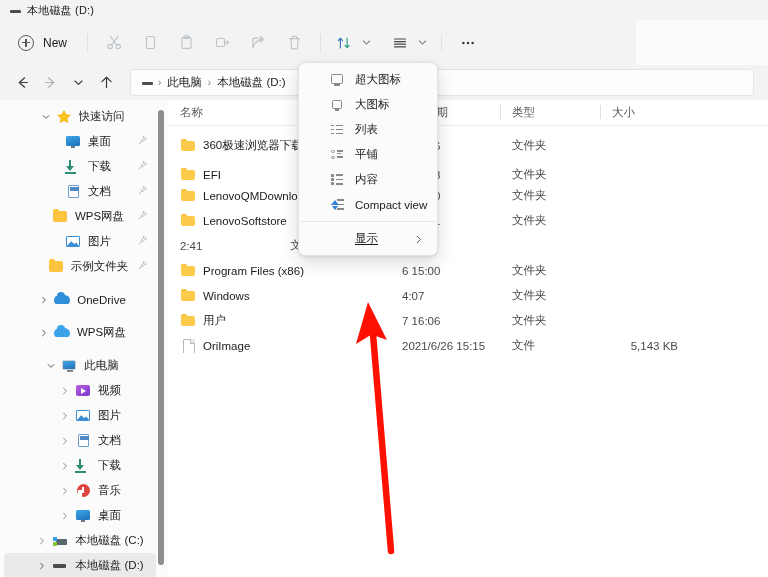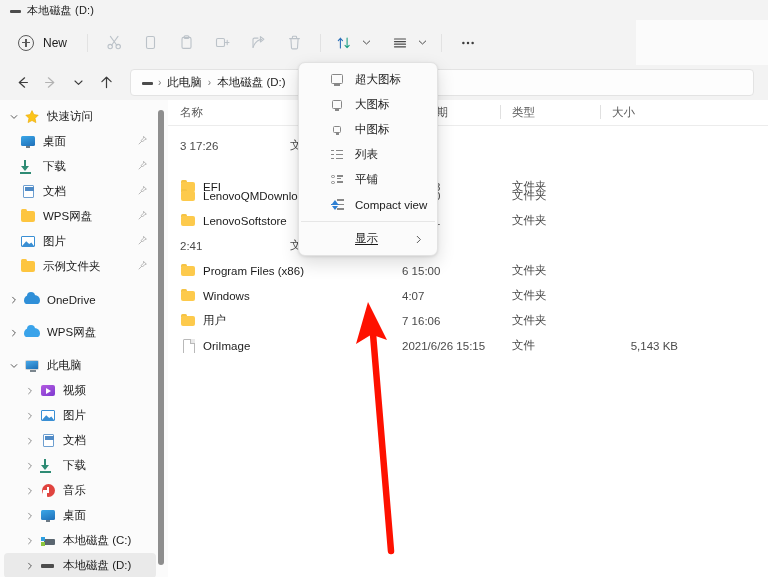--- a/index.html
+++ b/index.html
@@ -66,21 +66,21 @@
   .crumb { font-size: 11.5px; color: #1b1b1b; padding: 0 4px; white-space: nowrap; }
   .crumb-sep { font-size: 10px; color: #767676; padding: 0 2px; }
 
   
   .sidebar {
     position: absolute; left: 0; top: 100px; width: 160px; height: 477px;
     background: #fbfbfb; overflow: hidden; padding-top: 4px;
   }
   .nav-row {
     height: 25px; display: flex; align-items: center; font-size: 11.5px; color: #1b1b1b;
-    white-space: nowrap; position: relative; border-radius: 4px; margin: 0 4px;
+    white-space: nowrap; position: relative; border-radius: 4px; margin: 0 4px; justify-content: center;
   }
   .nav-row.selected { background: #eaeaea; }
   .nav-row .twisty { width: 20px; flex: none; display: flex; align-items: center; justify-content: center; color: #5a5a5a; font-size: 8px; }
   .nav-row .twisty svg { display:block; }
   .nav-row .nicon { width: 17px; height: 17px; flex: none; margin-right: 6px; position: relative; }
   .nav-row .ntext { overflow: hidden; text-overflow: ellipsis; }
   .nav-row .pin { position: absolute; right: 8px; top: 6px; opacity: .55; }
   .lvl1 { padding-left: 0px; }
   .lvl2 .twisty { width: 20px; }
   .lvl2 { padding-left: 16px; }
@@ -571,25 +571,29 @@
       </div>
       <div class="hc hc-type">
         <span>类型</span>
       </div>
       <div class="hc hc-size">
         <span>大小</span>
       </div>
     </div>
 
     <div class="fl-row" style="top:33px">
+      <div class="cell cell-name">
+        <span class="f-ic folder"></span>
+        <span>360极速浏览器下载</span>
+      </div>
       <div class="cell cell-date">3 17:26</div>
       <div class="cell cell-type">文件夹</div>
       <div class="cell cell-size"></div>
     </div>
-    <div class="fl-row" style="top:74px">
+    <div class="fl-row" style="top:62px">
       <div class="cell cell-name">
         <span class="f-ic folder"></span>
         <span>EFI</span>
       </div>
       <div class="cell cell-date">6 17:18</div>
       <div class="cell cell-type">文件夹</div>
       <div class="cell cell-size"></div>
     </div>
     <div class="fl-row" style="top:83px">
       <div class="cell cell-name">
@@ -661,28 +665,20 @@
         </span>
       <span class="mlabel">超大图标</span>
     </div>
     <div class="mi">
       <span class="mic">
           <span class="mgi">
             <span class="box-l"></span>
           </span>
         </span>
       <span class="mlabel">大图标</span>
-    </div>
-    <div class="mi">
-      <span class="mic">
-          <span class="mgi">
-            <span class="box-m"></span>
-          </span>
-        </span>
-      <span class="mlabel">中图标</span>
     </div>
     <div class="mi">
       <span class="mic">
           <span class="mgi">
             <span class="listic">
               <i></i>
               <i class="r"></i>
               <i></i>
               <i class="r"></i>
               <i></i>
@@ -702,20 +698,35 @@
               <i class="l"></i>
               <i class="l"></i>
             </span>
           </span>
         </span>
       <span class="mlabel">平铺</span>
     </div>
     <div class="mi">
       <span class="mic">
           <span class="mgi">
+            <span class="contic">
+              <i class="s"></i>
+              <i class="s"></i>
+              <i class="s"></i>
+              <i class="l"></i>
+              <i class="l"></i>
+              <i class="l"></i>
+            </span>
+          </span>
+        </span>
+      <span class="mlabel">内容</span>
+    </div>
+    <div class="mi">
+      <span class="mic">
+          <span class="mgi">
             <span class="cmpic">
               <i class="l"></i>
               <i class="l"></i>
               <i class="l"></i>
               <i class="ar up"></i>
               <i class="ar dn"></i>
               <i class="mid"></i>
             </span>
           </span>
         </span>

